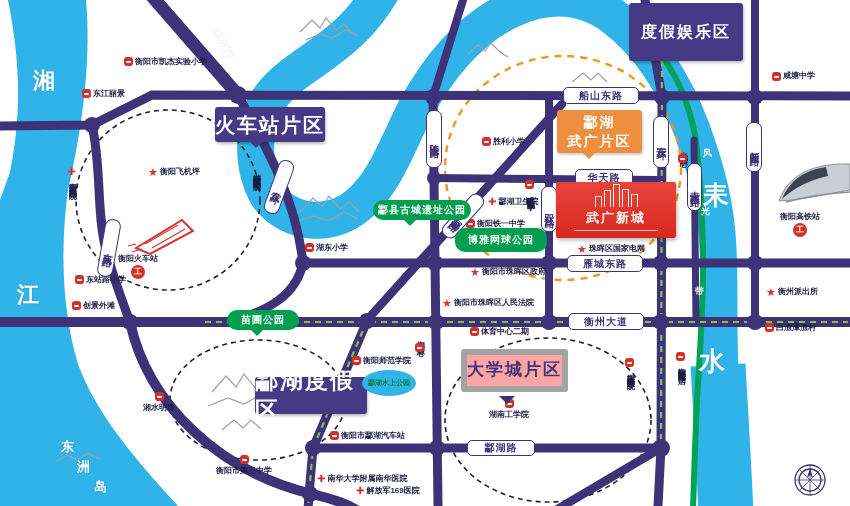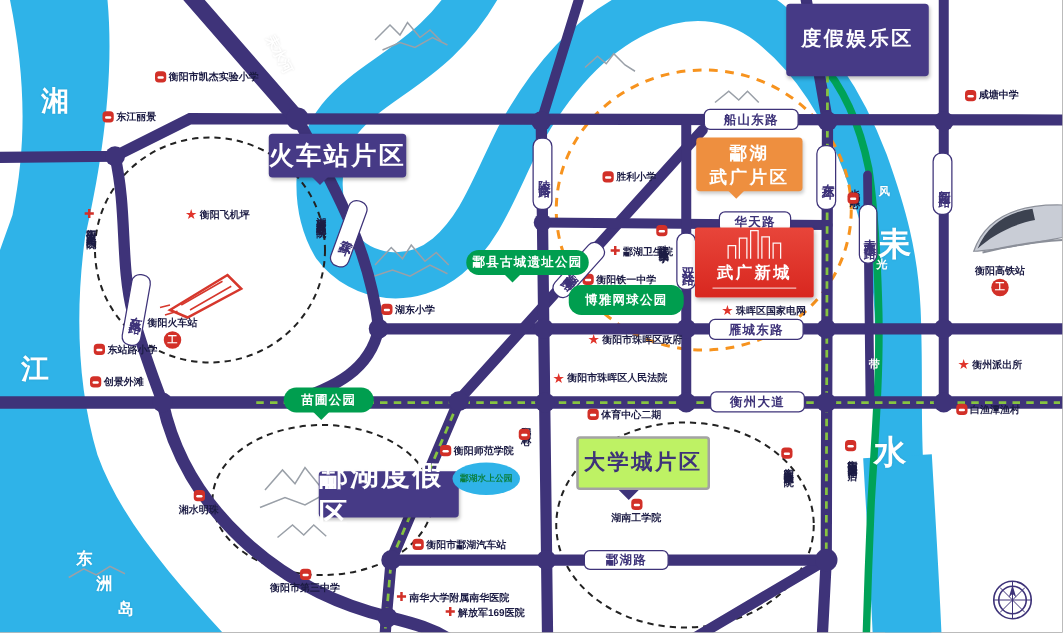--- a/index.html
+++ b/index.html
@@ -18,21 +18,21 @@
   .rail{width:14px;height:14px;border-radius:50%;background:#d23028;color:#fff;font-size:8px;line-height:14px;
         text-align:center;font-weight:bold;flex:none;display:inline-block;}
   
   .pill{position:absolute;background:#fff;border:1.6px solid #3e3379;border-radius:5px;color:#3e3379;
         font-weight:bold;display:flex;align-items:center;justify-content:center;font-size:10px;letter-spacing:1px;box-sizing:border-box;}
   .pill.v{writing-mode:vertical-rl;border-radius:7px;letter-spacing:2px;}
   
   .box{position:absolute;display:flex;flex-direction:column;align-items:center;justify-content:center;
        font-weight:bold;letter-spacing:2px;line-height:1.3;border-radius:3px;box-sizing:border-box;}
   .box.purple{background:#463a86;color:#fff;box-shadow:1px 2px 3px rgba(0,0,0,.25);}
-  .box.white{background:#bef264;color:#3e3379;border:2px solid #a3a3a3;}
+  .box.white{background:#fca5a5;color:#3e3379;border:6px solid #a3a3a3;}
   .box.orange{background:#ee8f3f;color:#fff;box-shadow:1px 2px 3px rgba(0,0,0,.2);}
   .ptr{position:absolute;width:0;height:0;border:8px solid transparent;}
   
   .park{position:absolute;background:#009e4f;color:#fff;border-radius:10px;display:flex;align-items:center;
         justify-content:center;font-size:10px;font-weight:bold;letter-spacing:1px;margin-left:20px;}
   .park .ptr{border-top-color:#009e4f;}
   
   .lake{position:absolute;background:#2fb3e8;border-radius:50%;display:flex;align-items:center;justify-content:center;
         color:#0a7f3f;font-size:7px;font-weight:bold;}
   
@@ -308,21 +308,21 @@
       </div>
       <div class="box orange" style="left: 557px; top: 110px; width: 85px; height: 43px; font-size: 14px;">
         <div>酃湖</div>
         <div>武广片区</div>
         <i class="ptr" style="border-top-color: rgb(238, 143, 63); top: 41px; left: 23.8px;"></i>
       </div>
       <div class="park" style="left: 207px; top: 310px; width: 72px; height: 20px;">苗圃公园<i class="ptr" style="border-top-color: rgb(0, 158, 79); top: 18px; left: 21.6px;"></i></div>
       <div class="park" style="left: 353px; top: 200px; width: 98px; height: 20px;">酃县古城遗址公园<i class="ptr" style="border-top-color: rgb(0, 158, 79); top: 18px; left: 29.4px;"></i></div>
       <div class="park" style="left: 435px; top: 228px; width: 92px; height: 24px; border-radius: 10px;">博雅网球公园</div>
       <div class="lake" style="left: 362px; top: 370px; width: 54px; height: 26px;">酃湖水上公园</div>
-      <div class="proj" style="left: 556px; top: 182px; width: 95px; height: 56px;">
+      <div class="proj" style="left: 556px; top: 182px; width: 120px; height: 56px;">
         <div class="towers">
           <i style="height: 10px;"></i>
           <i style="height: 16px;"></i>
           <i style="height: 22px;"></i>
           <i style="height: 17px;"></i>
           <i style="height: 12px;"></i>
         </div>
         <div class="brand">武广新城</div>
         <div class="tag"></div>
       </div>

